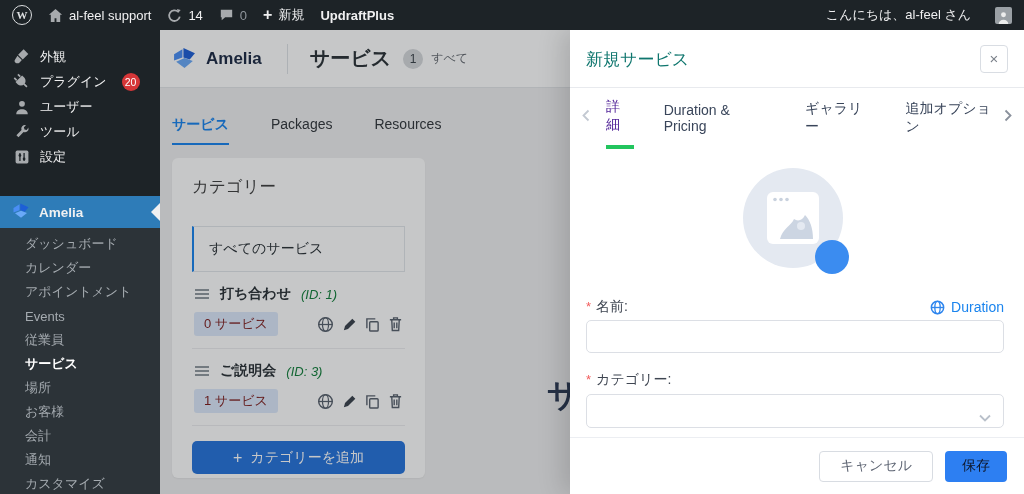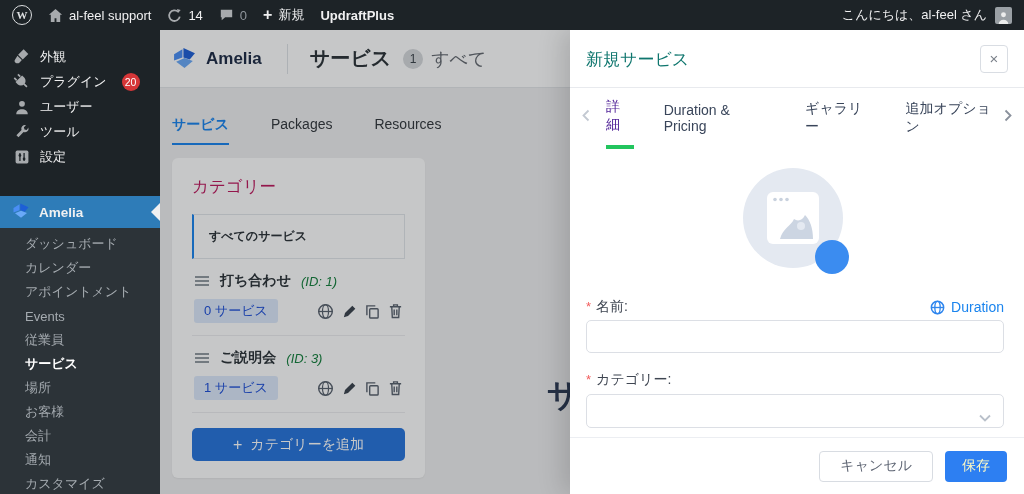--- a/index.html
+++ b/index.html
@@ -9,21 +9,21 @@
 
   
   .abar { position:absolute; top:0; left:0; width:1024px; height:30px; background:#1d2327;
           display:flex; align-items:center; padding:0 12px; gap:16px; color:#f0f0f1; font-size:13px; z-index:300; }
   .abar .aitem { display:flex; align-items:center; gap:6px; height:30px; cursor:pointer; }
   .wp-circle { width:20px; height:20px; border:1.6px solid #dcdee0; border-radius:50%;
                display:flex; align-items:center; justify-content:center; font-size:11px; color:#dcdee0;
                font-family:"Liberation Serif",serif; font-weight:700; }
   .abar .dim { color:#8f959b; }
   .abar .bold { font-weight:600; }
-  .abar-right { margin-left:auto; display:flex; align-items:center; gap:8px;text-align:center; }
+  .abar-right { margin-left:auto; display:flex; align-items:center; gap:24px;text-align:center; }
   .mini-avatar { width:17px; height:17px; background:#9aa0a5; border-radius:2px; display:flex; align-items:flex-end; justify-content:center; overflow:hidden; }
 
   
   .sidebar { position:absolute; top:30px; left:0; width:160px; height:464px; background:#1d2327; z-index:150; color:#f0f0f1; }
   .sb-top { padding-top:14px; }
   .sb-item { height:25px; display:flex; align-items:center; gap:9px; padding-left:12px; font-size:13px; cursor:pointer; }
   .sb-item .ic { width:19px; display:flex; justify-content:center; }
   .sb-badge { min-width:18px; height:18px; background:#d63638; border-radius:50%; color:#fff; font-size:10.5px;
               display:inline-flex; align-items:center; justify-content:center; margin-left:6px; padding:0 3px; }
   .amelia-row { margin-top:27px; height:32px; background:#2e7cb8; display:flex; align-items:center; gap:9px;
@@ -36,37 +36,37 @@
 
   
   .main { position:absolute; top:30px; left:135px; width:889px; height:464px; background:#f0f0f1; overflow:hidden; }
   .app-header { position:absolute; top:0; left:17px; right:0; height:58px; background:#fff;
                 border-bottom:1px solid #e4e6e9; display:flex; align-items:center; padding-left:20px; }
   .brand { display:flex; align-items:center; gap:9px; font-size:17px; font-weight:700; color:#1d2b45; }
   .vdiv { width:1px; height:30px; background:#dfe2e6; margin:0 22px 0 25px; }
   .page-title { font-size:20px; font-weight:600; color:#2c3338; }
   .count-badge { width:20px; height:20px; border-radius:50%; background:#d6d9dc; color:#3c434a; font-size:12px;
                  display:flex; align-items:center; justify-content:center; margin:0 8px 0 12px; }
-  .filter-all { font-size:18px; color:#646970; }
+  .filter-all { font-size:12px; color:#646970; }
 
   .main-tabs { position:absolute; top:86px; left:37px; display:flex; gap:42px; font-size:14px; }
   .mtab { color:#32373c; cursor:pointer; padding-bottom:9px; }
   .mtab.active { color:#1a84ee; border-bottom:2px solid #1a84ee; font-weight:600; }
 
   .cat-card { position:absolute; top:128px; left:37px; width:253px; height:320px; background:#fff;
               border-radius:6px; padding:18px 20px 20px; box-shadow:0 1px 2px rgba(0,0,0,.05); }
-  .cat-heading { font-size:16.5px; color:#be185d; }
-  .all-box { margin-top:16px; border:1px solid #e3e6ea; border-left:2px solid #1a84ee; padding:13px 15px;
-             font-size:12px; font-weight:700; color:#2c3338; cursor:pointer; }
+  .cat-heading { font-size:16.5px; color:#404040; }
+  .all-box { margin-top:28px; border:1px solid #e3e6ea; border-left:2px solid #1a84ee; padding:13px 15px;
+             font-size:14px; font-weight:400; color:#2c3338; cursor:pointer; }
   .cat-row { padding:13px 2px 12px; border-bottom:1px solid #ededf0; }
   .cat-line1 { display:flex; align-items:center; gap:10px; }
   .cat-name { font-size:14px; font-weight:700; color:#2c3338; }
   .cat-id { font-size:13px; color:#15803d;font-style:italic; }
   .cat-line2 { display:flex; align-items:center; justify-content:space-between; margin-top:9px; }
-  .cat-count { background:#dde9fb; color:#1d4ed8; font-size:13px; padding:3px 10px; border-radius:3px; }
+  .cat-count { background:#dde9fb; color:#7f1d1d; font-size:13px; padding:3px 10px; border-radius:3px; }
   .row-icons { display:flex; align-items:center; gap:8px; }
   .row-icons span { display:flex; cursor:pointer; }
   .add-cat-btn { margin-top:15px; width:100%; height:33px; background:#2774dc; border:none; border-radius:5px;
                  color:#fff; font-size:14px; display:flex; align-items:center; justify-content:center; gap:8px; cursor:pointer; }
   .add-plus { font-size:16px; font-weight:400; }
 
   .bg-fragment { position:absolute; top:344px; left:412px; font-size:32px; font-weight:600; color:#2c3a55; white-space:nowrap; }
 
   .dim-overlay { position:absolute; inset:0; background:rgba(16,20,26,0.24); z-index:50; }
 
@@ -97,21 +97,21 @@
              background:#fff; font-size:14px; padding:0 10px; color:#333; }
   .m-select { position:absolute; left:16px; right:20px; height:34px; border:1px solid #dcdfe5; border-radius:5px;
               background:#fff; cursor:pointer; }
   .sel-caret { position:absolute; right:12px; top:13px; }
 
   .m-footer { position:absolute; bottom:0; left:0; right:0; height:57px; border-top:1px solid #eceef2; background:#fff;
               display:flex; align-items:center; justify-content:flex-end; gap:12px; padding-right:17px; }
   .btn-cancel { height:31px; padding:0 20px; background:#fff; border:1px solid #d8dce2; border-radius:4px;
                 color:#5f6674; font-size:14px; cursor:pointer; }
   .btn-save { height:31px; padding:0 17px; background:#2d7ff2; border:none; border-radius:4px;
-              color:#fef9c3; font-size:14px; cursor:pointer; }
+              color:#0f172a; font-size:14px; cursor:pointer; }
 </style>
 </head>
 <body>
 
 <div class="page">
 
   <div class="abar">
     <div class="aitem">
       <span class="wp-circle">W</span>
     </div>

